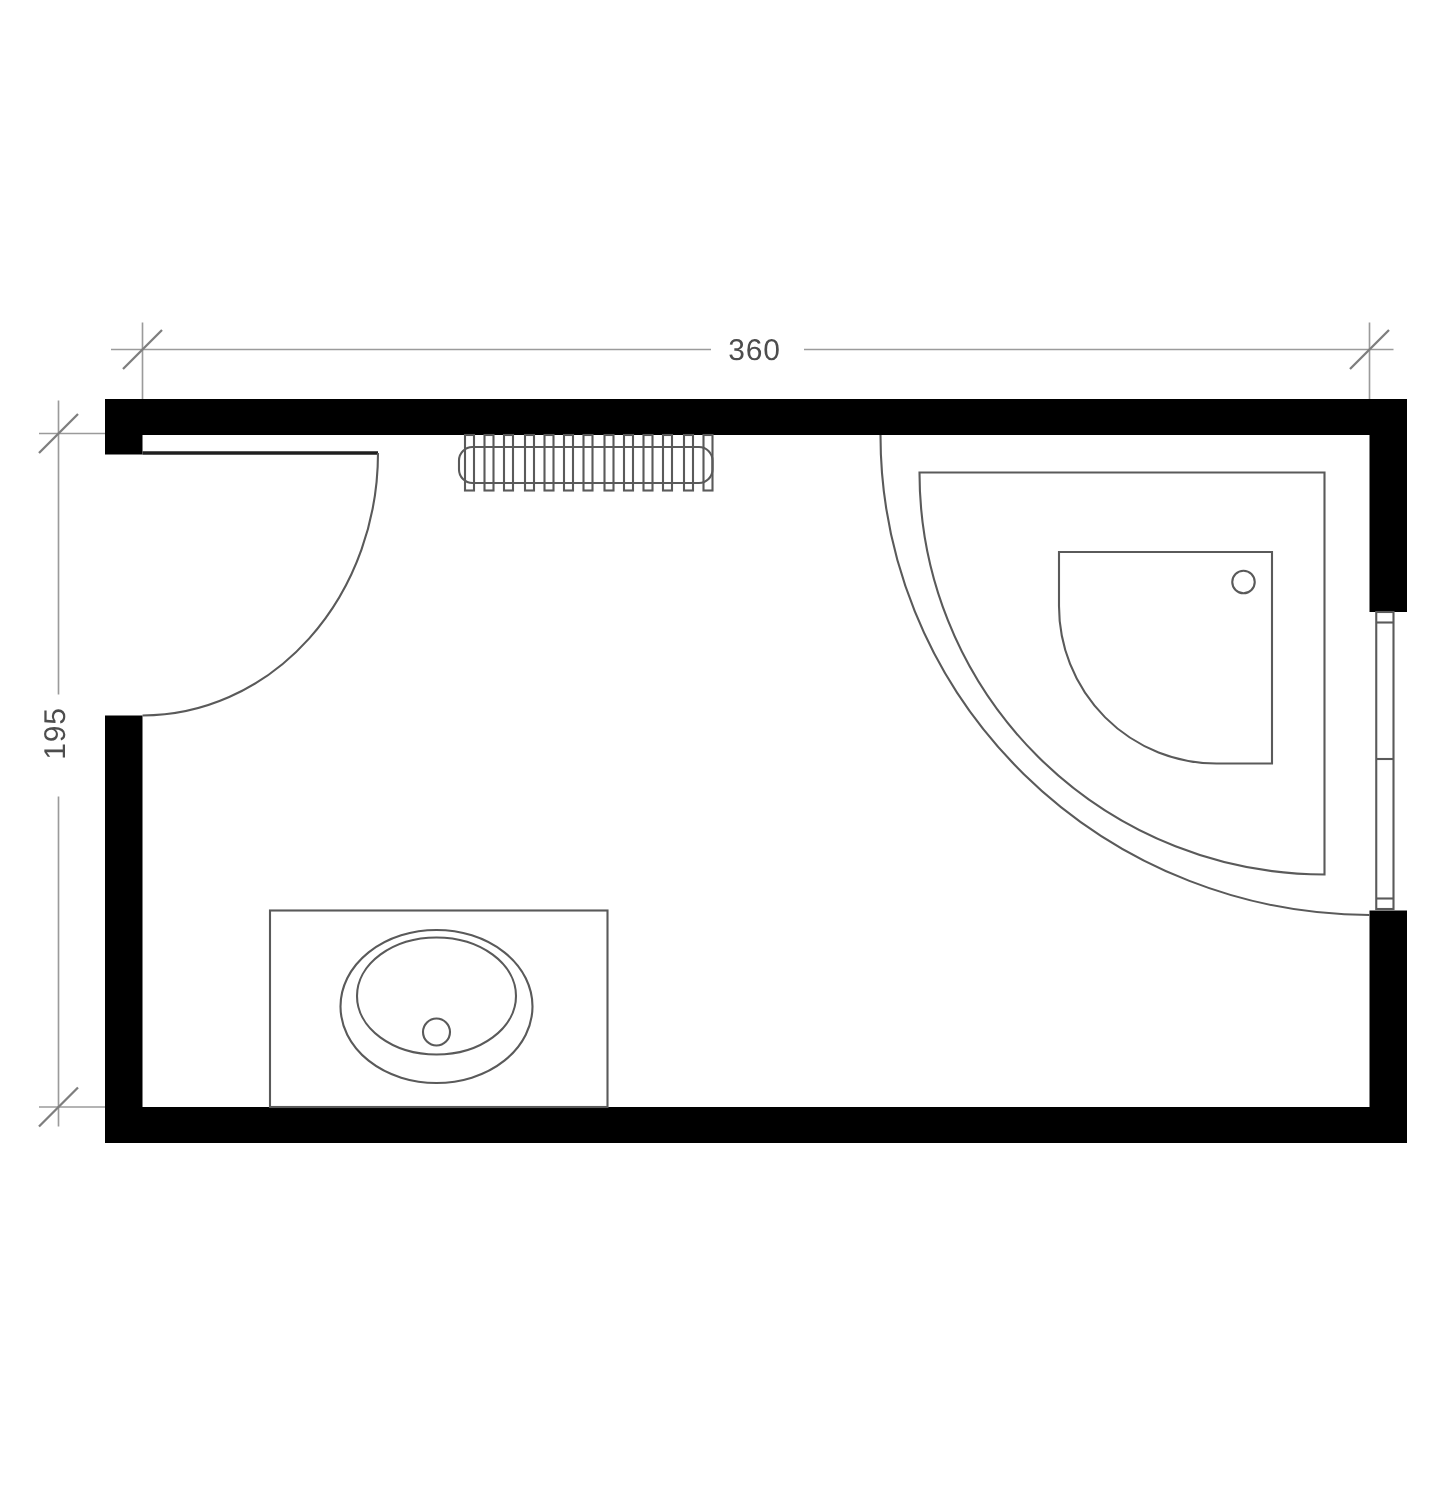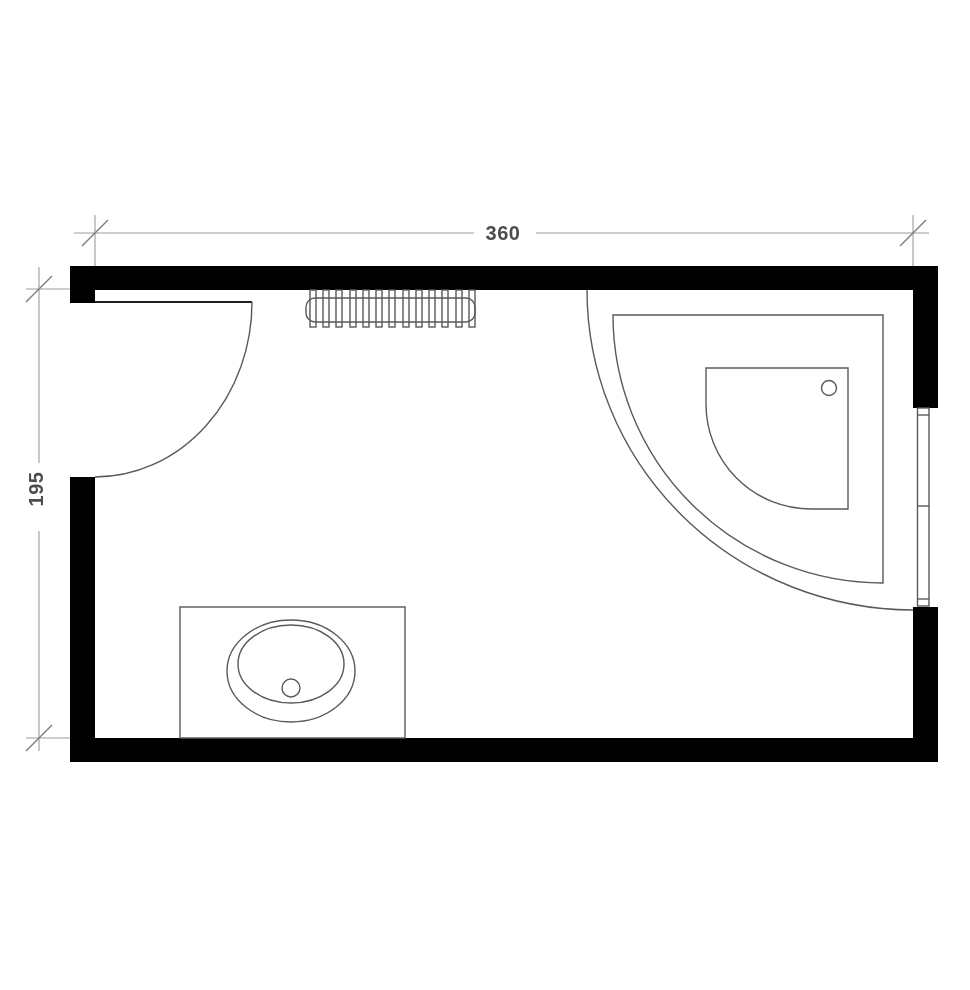--- a/index.html
+++ b/index.html
@@ -5,21 +5,21 @@
   :root {
     --c-wall: #000000;
     --c-fixture: #5a5a5a;
     --c-door: #1f1f1f;
     --c-dim: #9b9b9b;
     --c-tick: #7e7e7e;
     --c-text: #4d4d4d;
     --c-bg: #ffffff;
   }
   html, body { margin: 0; padding: 0; background: var(--c-bg); }
-  .canvas { width: 970px; height: 884px; position: relative; background: var(--c-bg); font-weight: bold; }
+  .canvas { width: 970px; height: 884px; position: relative; background: var(--c-bg); }
   svg { display: block; }
   .wall { fill: var(--c-wall); stroke: none; }
   .fx { fill: none; stroke: var(--c-fixture); stroke-width: 1.4; }
   .door-leaf { stroke: var(--c-door); stroke-width: 2.2; fill: none; }
   .dim { stroke: var(--c-dim); stroke-width: 1.1; fill: none; }
   .tick { stroke: var(--c-tick); stroke-width: 1.5; fill: none; }
   .dim-text {
     fill: var(--c-text);
     font-family: "Liberation Sans", "DejaVu Sans", sans-serif;
     font-size: 20px;

